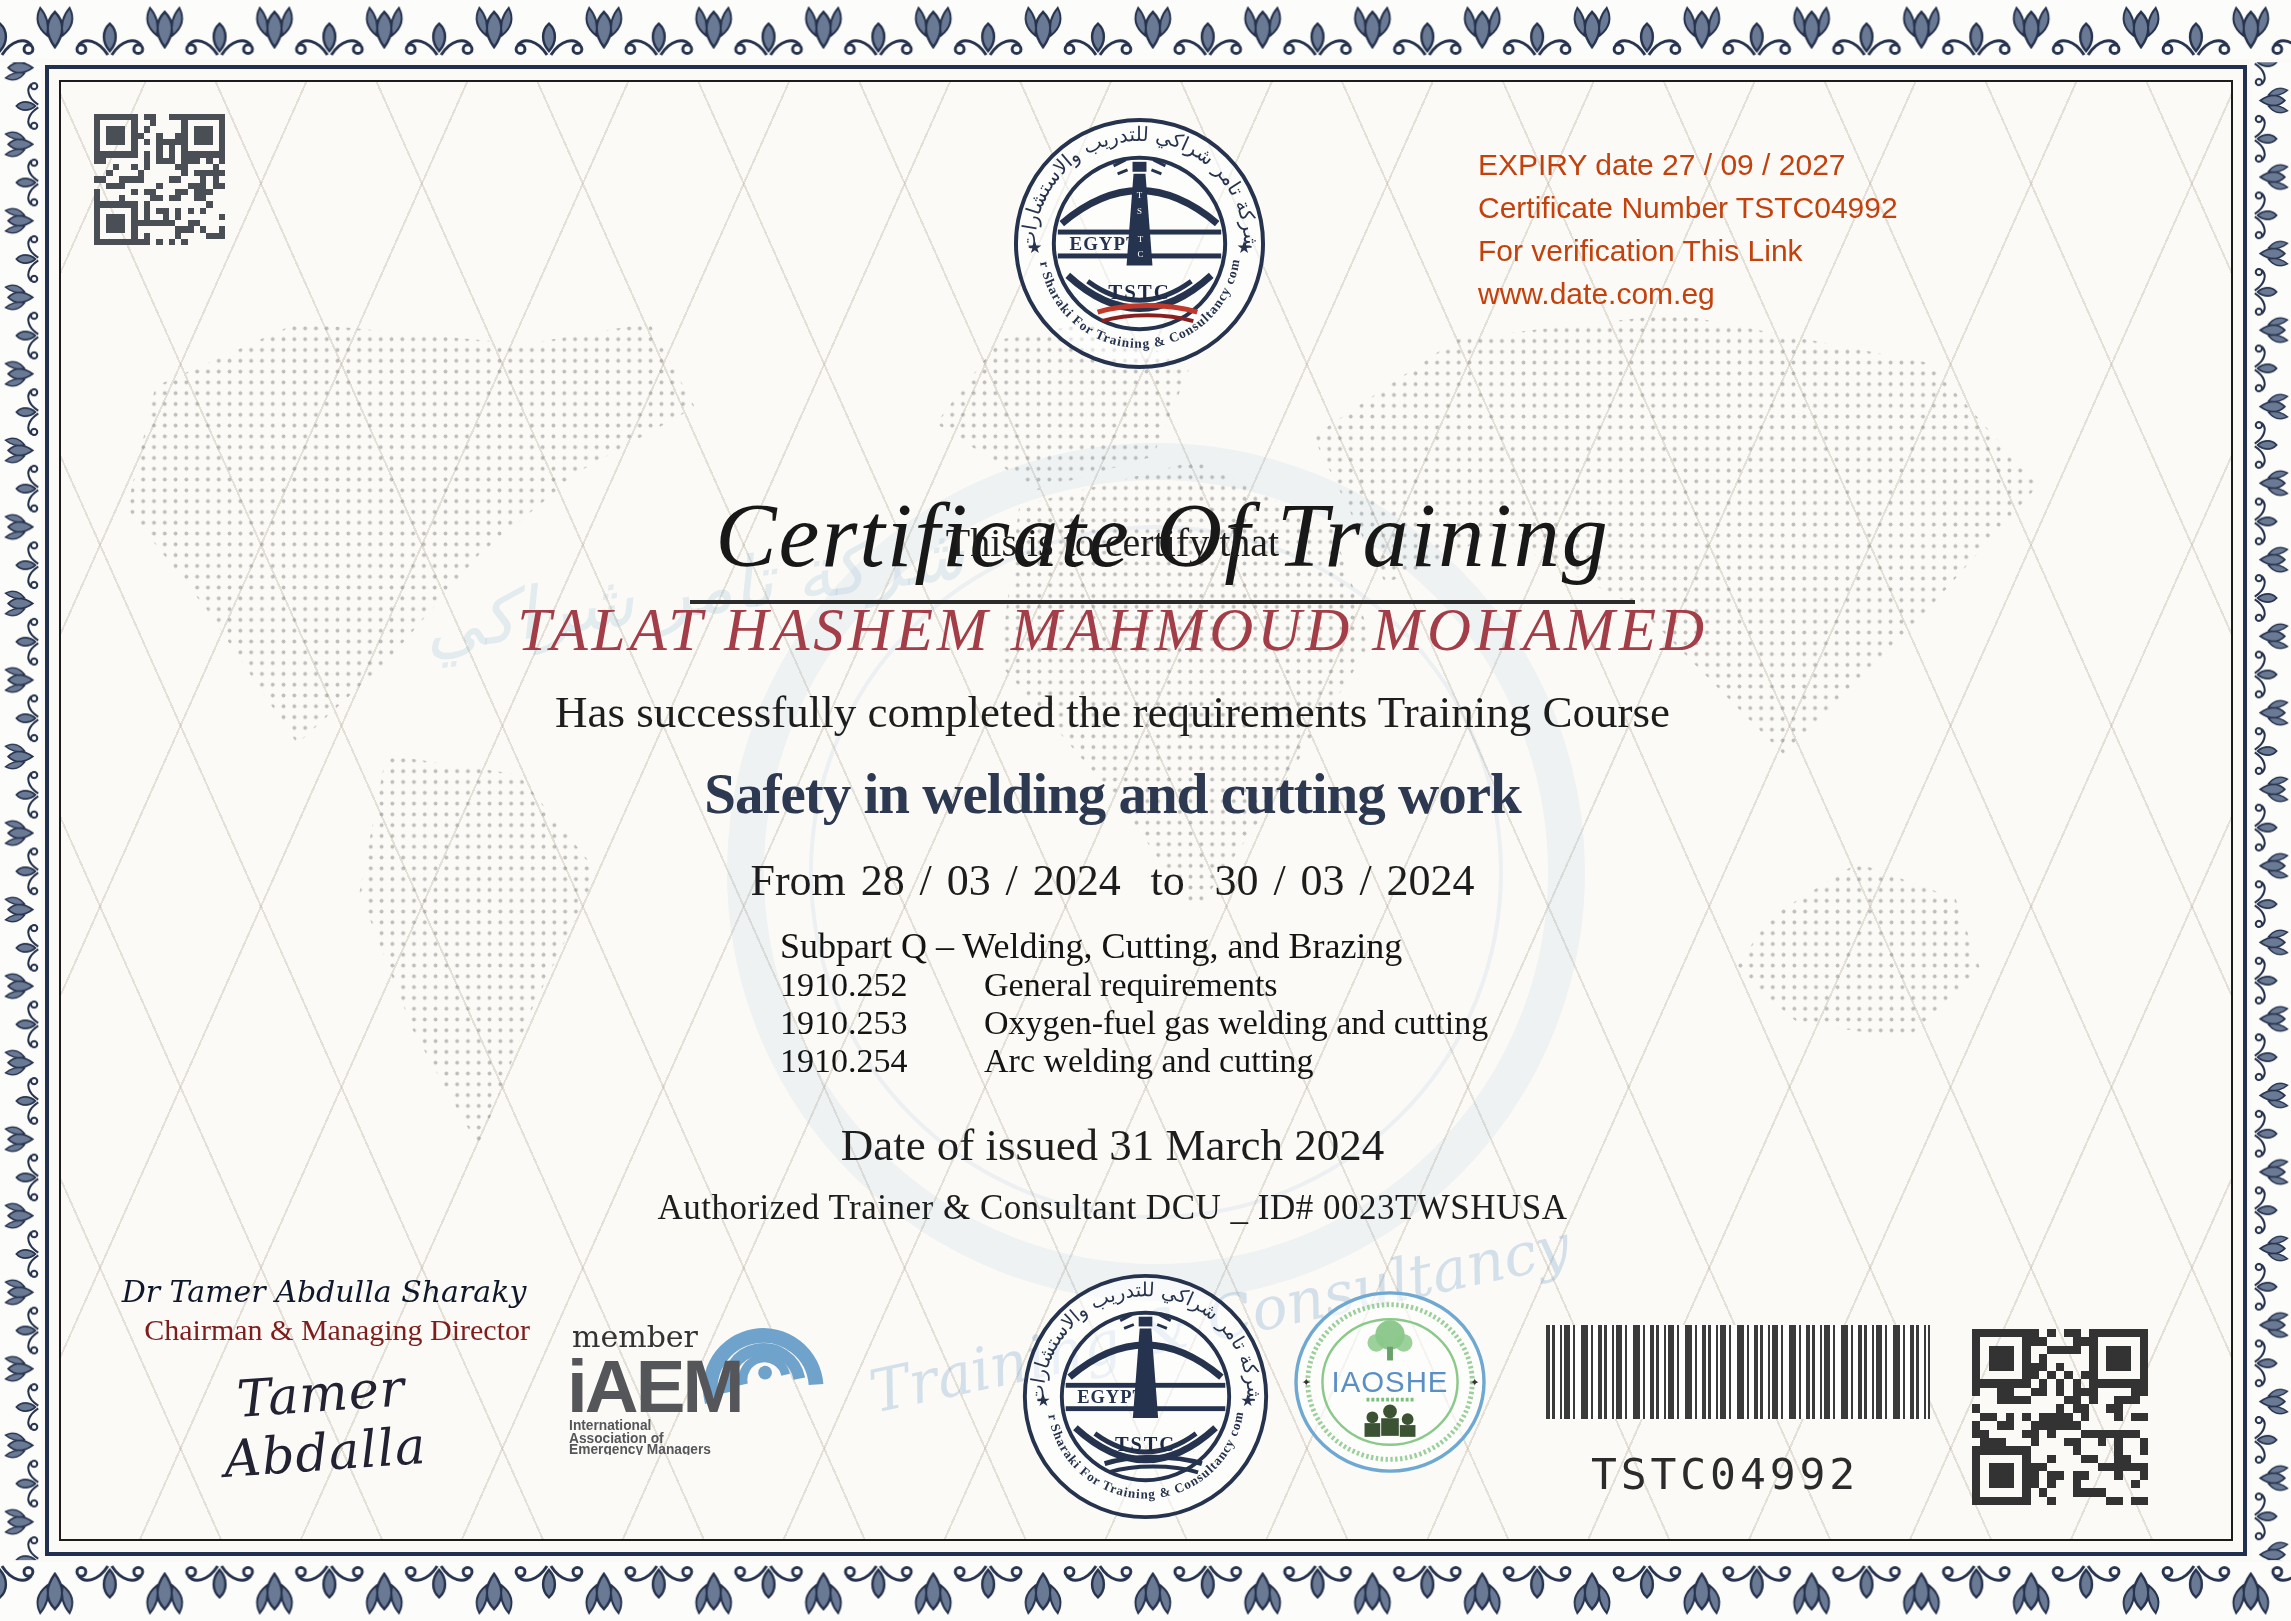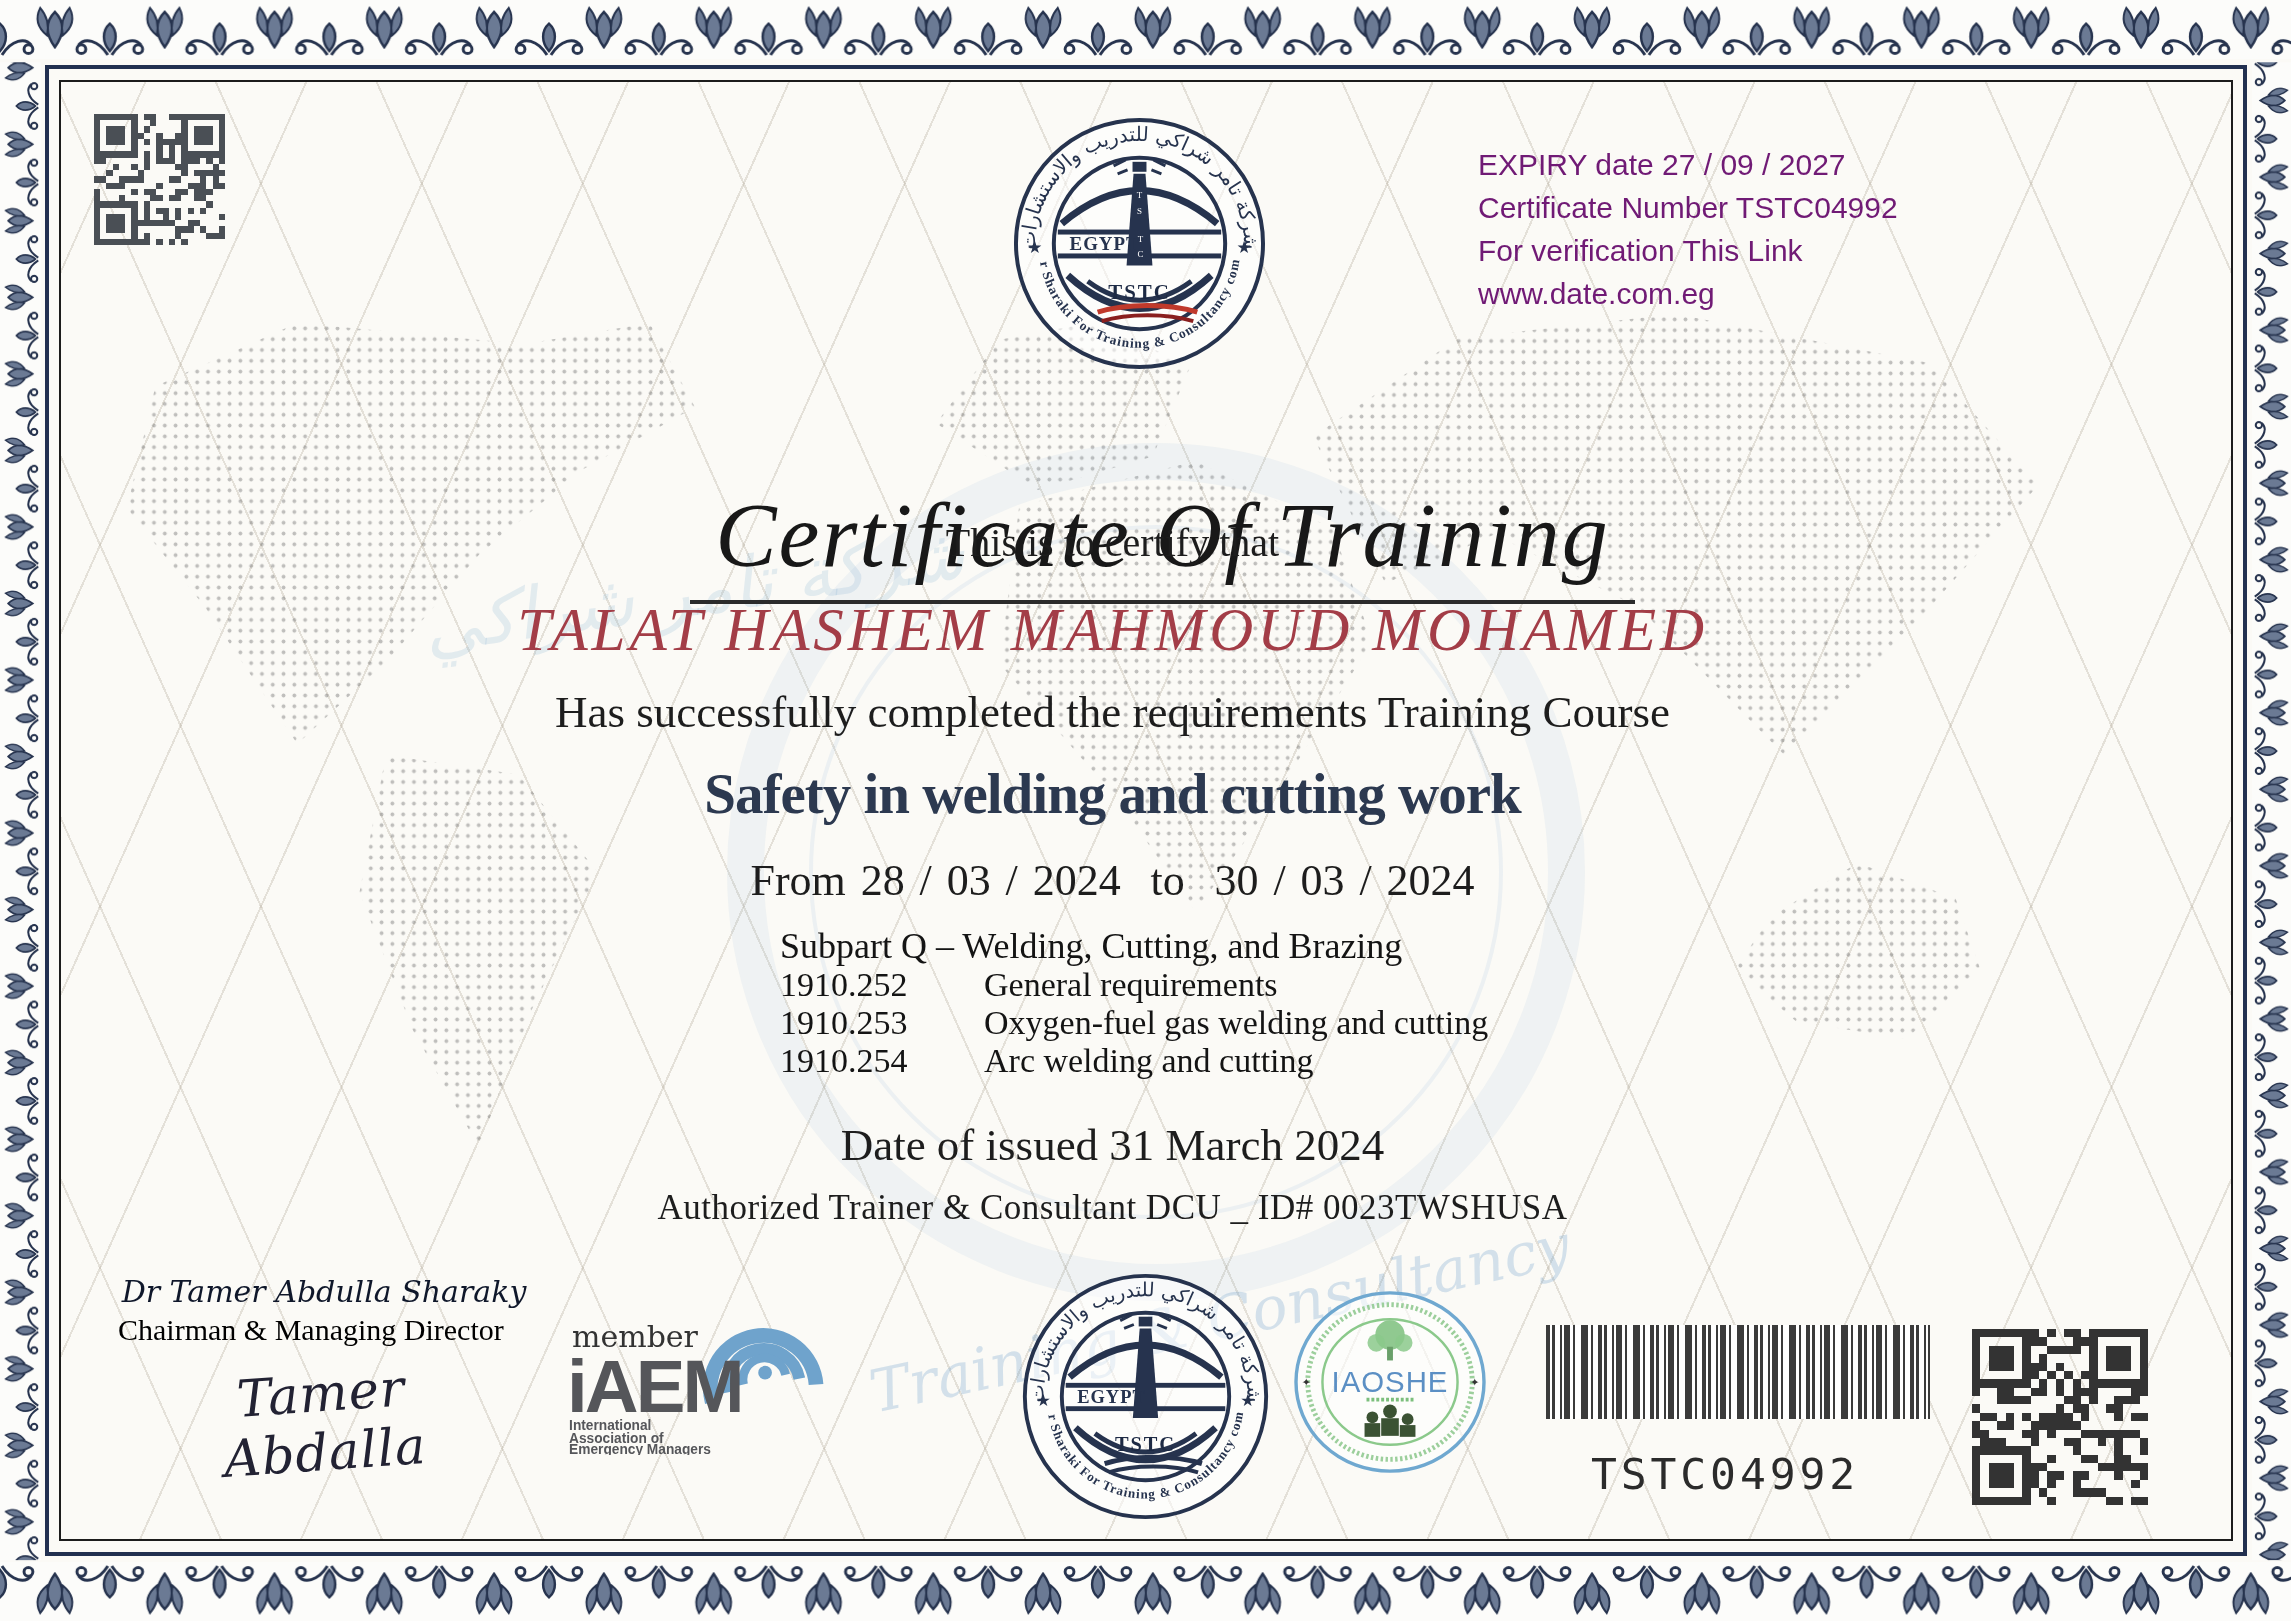--- a/index.html
+++ b/index.html
@@ -43,26 +43,26 @@
   .outline{position:absolute;left:780px;top:927px;font-size:34px;color:#141414;line-height:38px;}
   .outline .sub{font-size:36px;margin-bottom:1px;}
   .outline .row{display:flex;}
   .outline .code{width:147px;}
   .outline .desc{padding-left:57px;}
   .issued{top:1119px;font-size:45px;}
   .auth{top:1188px;font-size:35px;letter-spacing:0.5px;}
   
   .hdr{position:absolute;left:1478px;top:143px;width:627px;
        font-family:"Liberation Sans","DejaVu Sans",sans-serif;
-       font-size:30px;line-height:43px;color:#701a75;}
+       font-size:30px;line-height:43px;color:#c2410c;}
   
   .sig-name{position:absolute;left:118px;top:1274px;width:412px;text-align:center;
             font-size:30px;font-style:italic;color:#0f172a;font-family:"DejaVu Serif",serif;}
-  .sig-title{position:absolute;left:118px;top:1313px;width:412px;text-align:left;
-             font-size:30px;color:#000000;}
+  .sig-title{position:absolute;left:118px;top:1313px;width:412px;text-align:right;
+             font-size:30px;color:#7f1d1d;}
   .sig-script{position:absolute;left:137px;top:1364px;width:372px;text-align:center;
               font-size:51px;font-style:italic;color:#223;transform:rotate(-4deg);
               font-family:"DejaVu Serif",serif;letter-spacing:1px;}
   .member{position:absolute;left:572px;top:1319px;font-size:30px;
           color:#333;font-family:"DejaVu Serif",serif;}
   
   .barcode{position:absolute;left:1546px;top:1325px;width:384px;height:94px;
     background-image:repeating-linear-gradient(90deg,
       #3b3b3b 0 3.9px,#fff 3.9px 5.9px,#3b3b3b 5.9px 8.8px,#fff 8.8px 13.7px,
       #3b3b3b 13.7px 15.7px,#fff 15.7px 17.6px,#3b3b3b 17.6px 24.5px,#fff 24.5px 27.4px,

